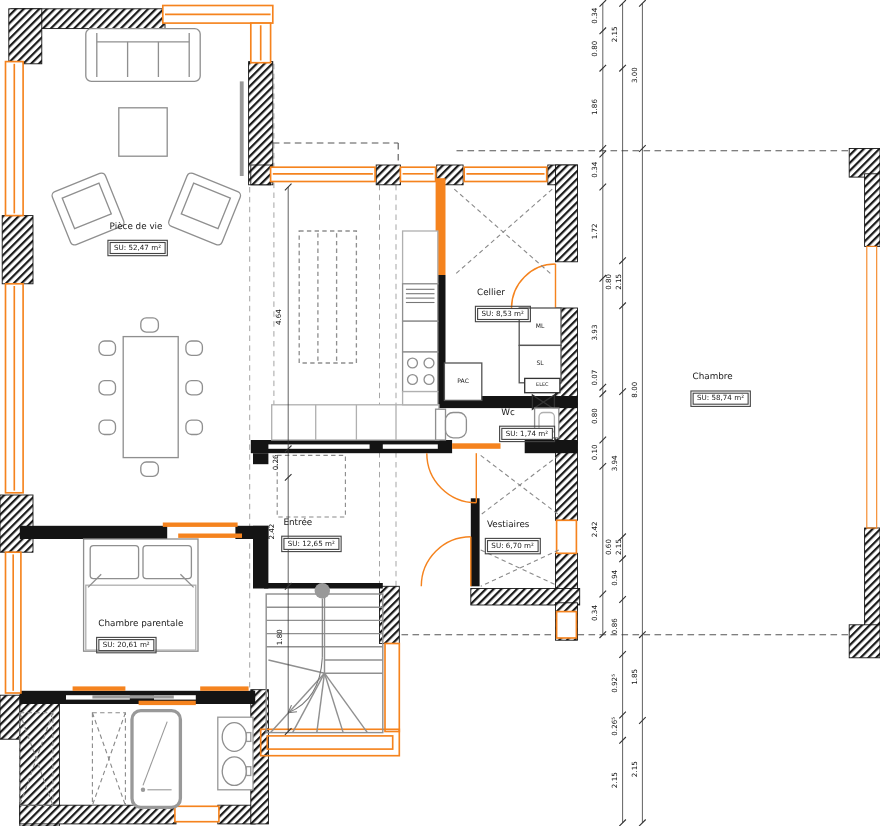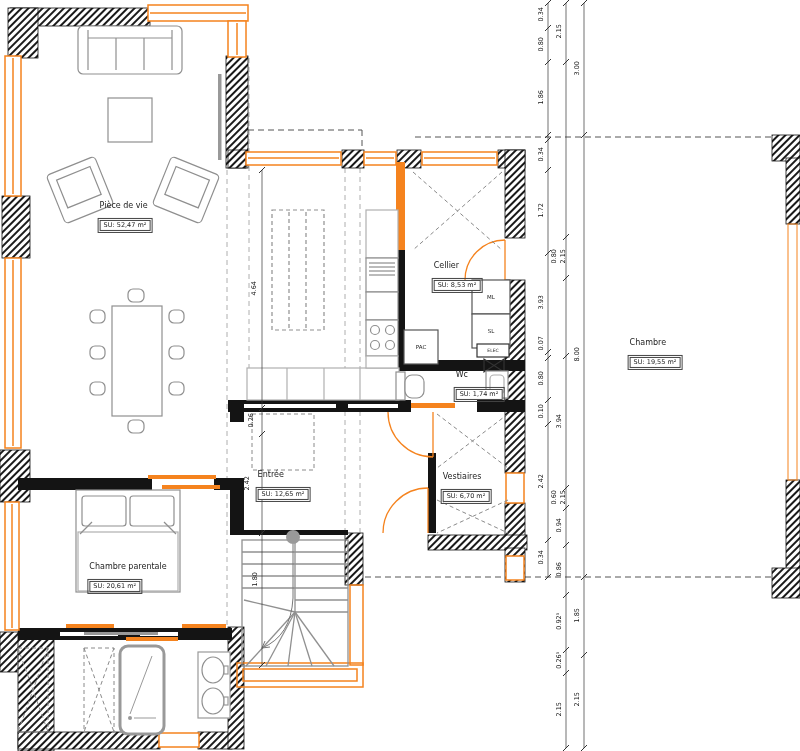--- a/index.html
+++ b/index.html
@@ -275,21 +275,21 @@
 <div class="room" style="left:466px;top:487px">
   <div class="rname">Vestiaires</div>
   <div class="rarea">SU: 6,70 m²</div>
 </div>
 <div class="room" style="left:128px;top:577px">
   <div class="rname">Chambre parentale</div>
   <div class="rarea">SU: 20,61 m²</div>
 </div>
 <div class="room" style="left:655px;top:353px">
   <div class="rname">Chambre</div>
-  <div class="rarea">SU: 19,55 m²</div>
+  <div class="rarea">SU: 58,74 m²</div>
 </div>
 
 <div class="app" style="left:421px;top:347px">PAC</div>
 <div class="app" style="left:491px;top:297px">ML</div>
 <div class="app" style="left:491px;top:331px">SL</div>
 <div class="app tiny" style="left:493px;top:350px">ELEC</div>
 
 <div class="dim" style="left:528px;top:11px">0.34</div>
 <div class="dim" style="left:528px;top:41px">0.80</div>
 <div class="dim" style="left:528px;top:94px">1.86</div>

